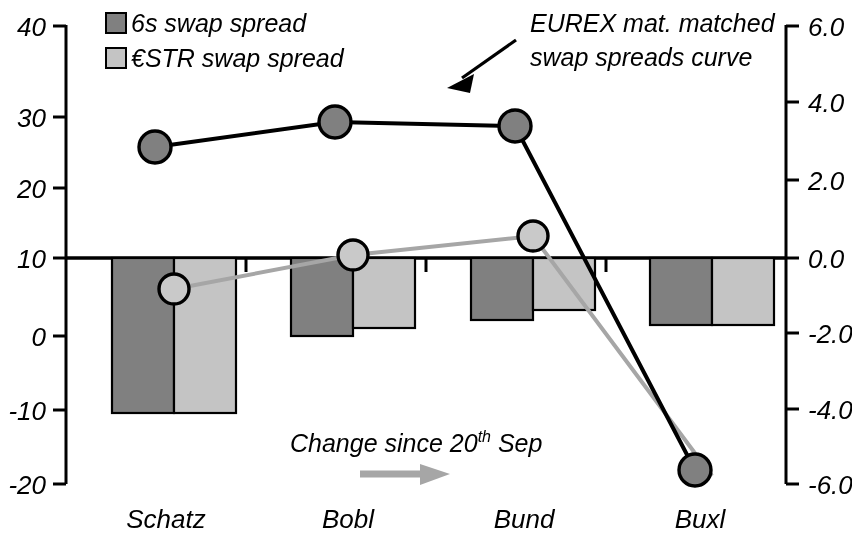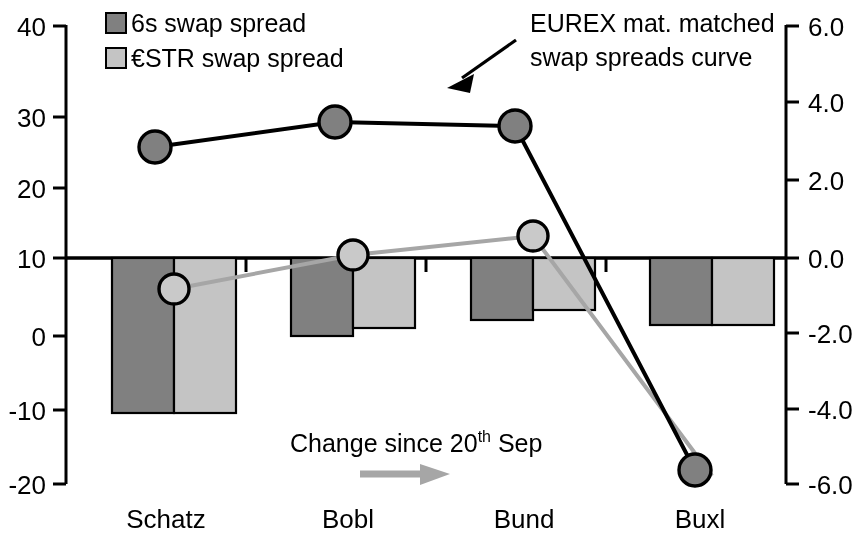--- a/index.html
+++ b/index.html
@@ -1,18 +1,18 @@
 <!DOCTYPE html>
 <html><head>
 <meta charset="utf-8">
 <style>
   html,body{margin:0;padding:0;background:#ffffff;}
   body{width:852px;height:539px;overflow:hidden;
        font-family:"Liberation Sans","DejaVu Sans",sans-serif;color:#000;}
-  #chart-root{position:relative;width:688px;height:539px;}
+  #chart-root{position:relative;width:688px;height:539px;font-style:italic;}
   svg.chart{position:absolute;left:0;top:0;width:852px;height:539px;display:block;}
   .tick-label{font-size:26px;fill:#000;font-family:"Liberation Sans",sans-serif;}
   .cat-label{font-size:26px;fill:#000;font-family:"Liberation Sans",sans-serif;text-anchor:middle;}
   .legend-label{font-size:25px;fill:#000;font-family:"Liberation Sans",sans-serif;}
   .annot-text{font-size:25px;fill:#000;font-family:"Liberation Sans",sans-serif;}
   .annot-sup{font-size:16px;fill:#000;font-family:"Liberation Sans",sans-serif;}
   .axis-line{stroke:#000;stroke-width:3;fill:none;}
   .tick-mark{stroke:#000;stroke-width:3;}
   .zero-line{stroke:#000;stroke-width:3.5;}
   .bar-dark{fill:#808080;stroke:#000;stroke-width:2.2;}

